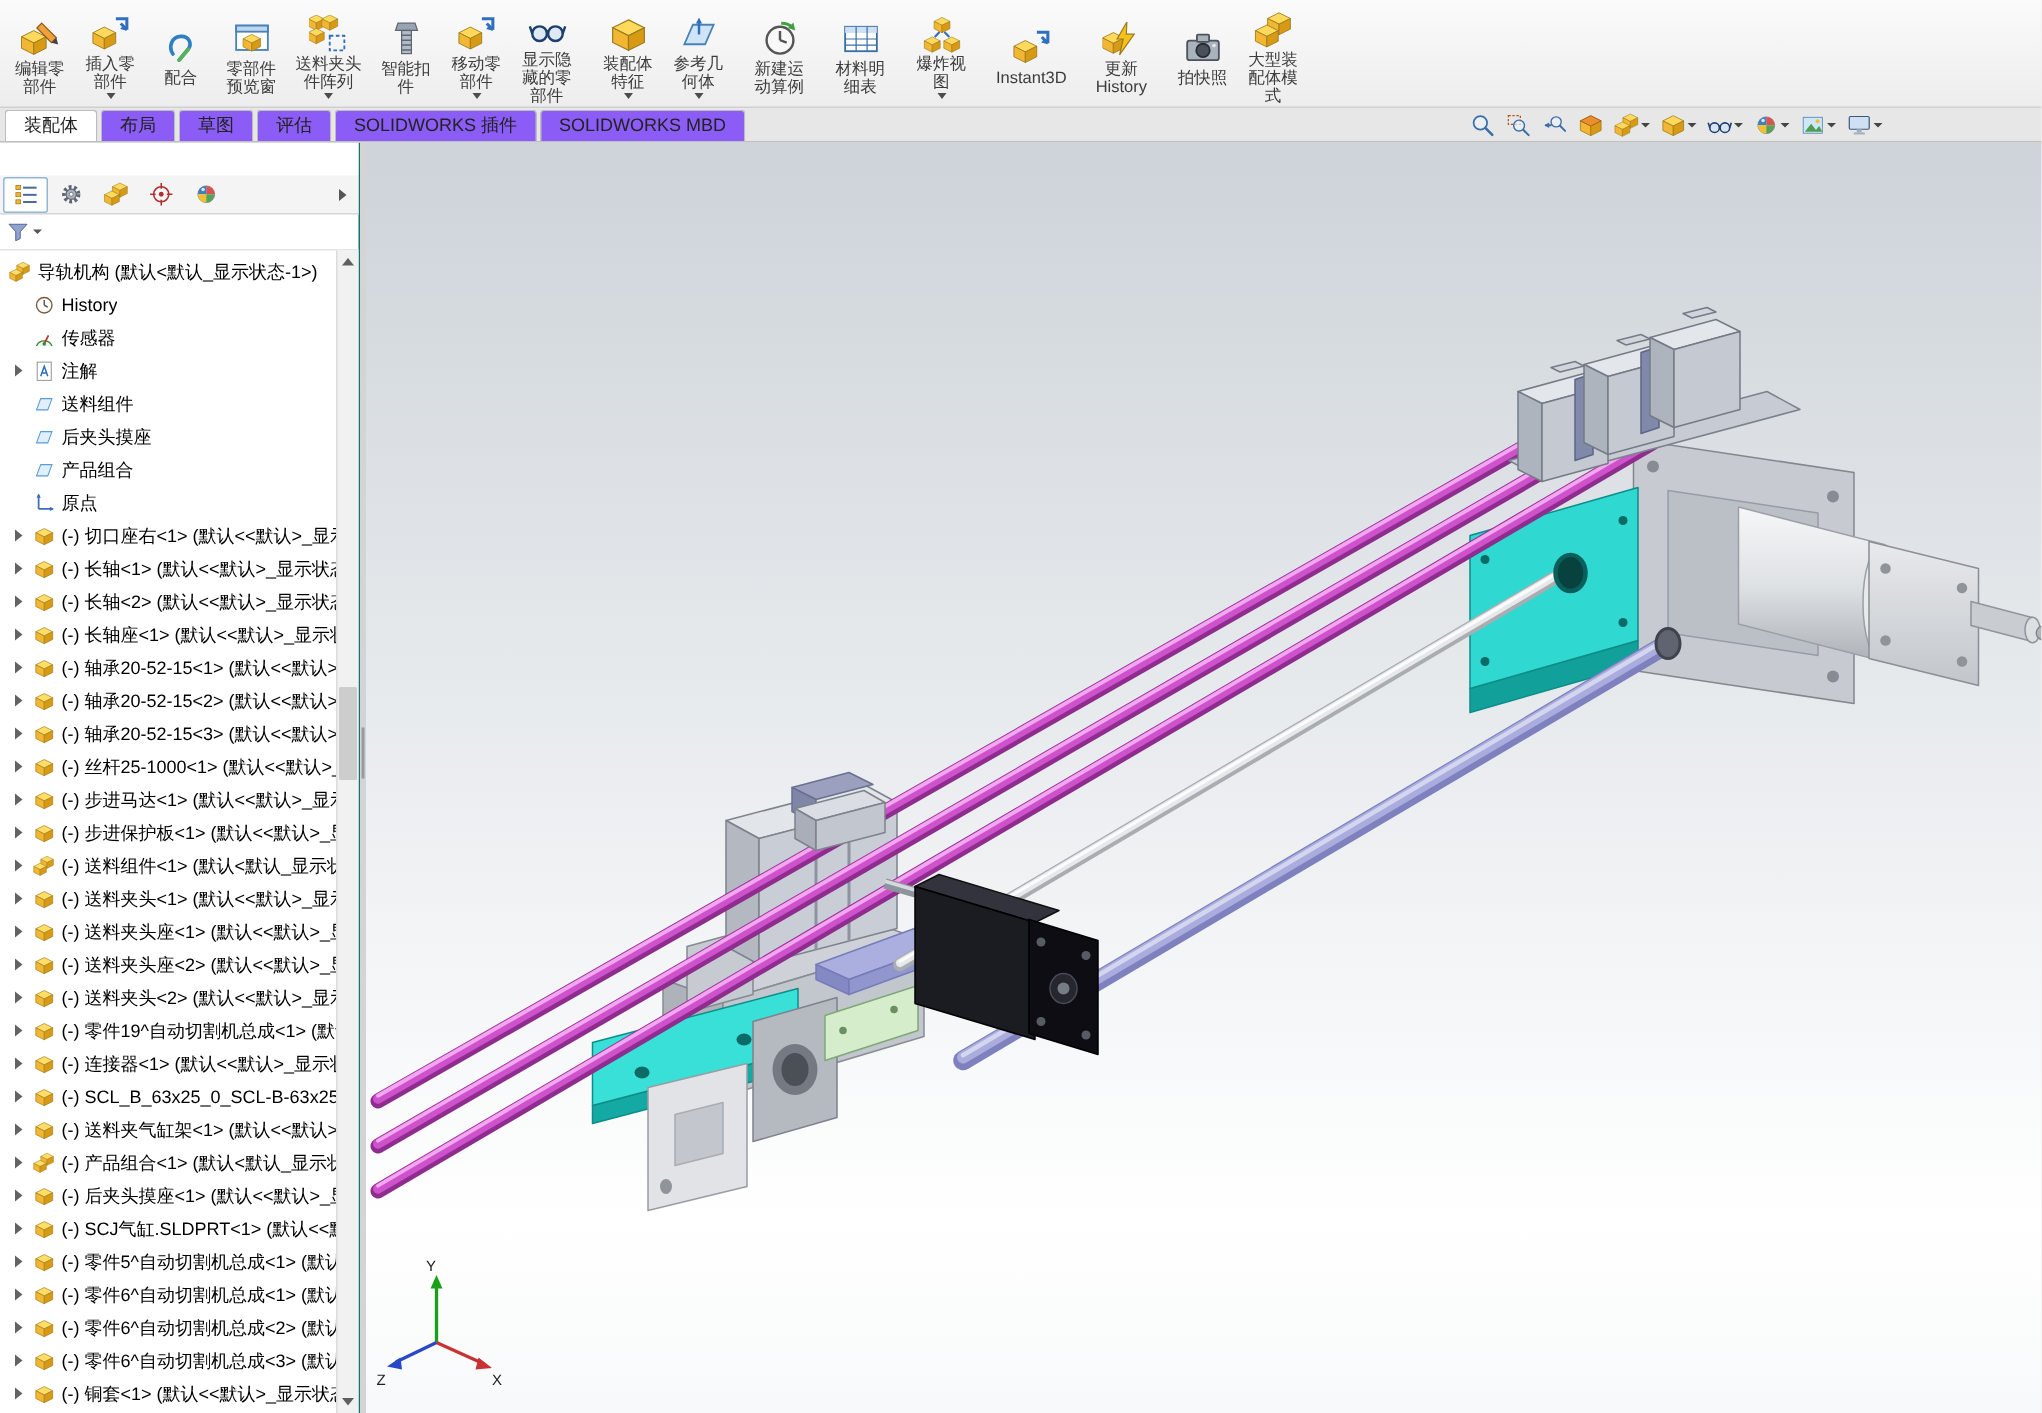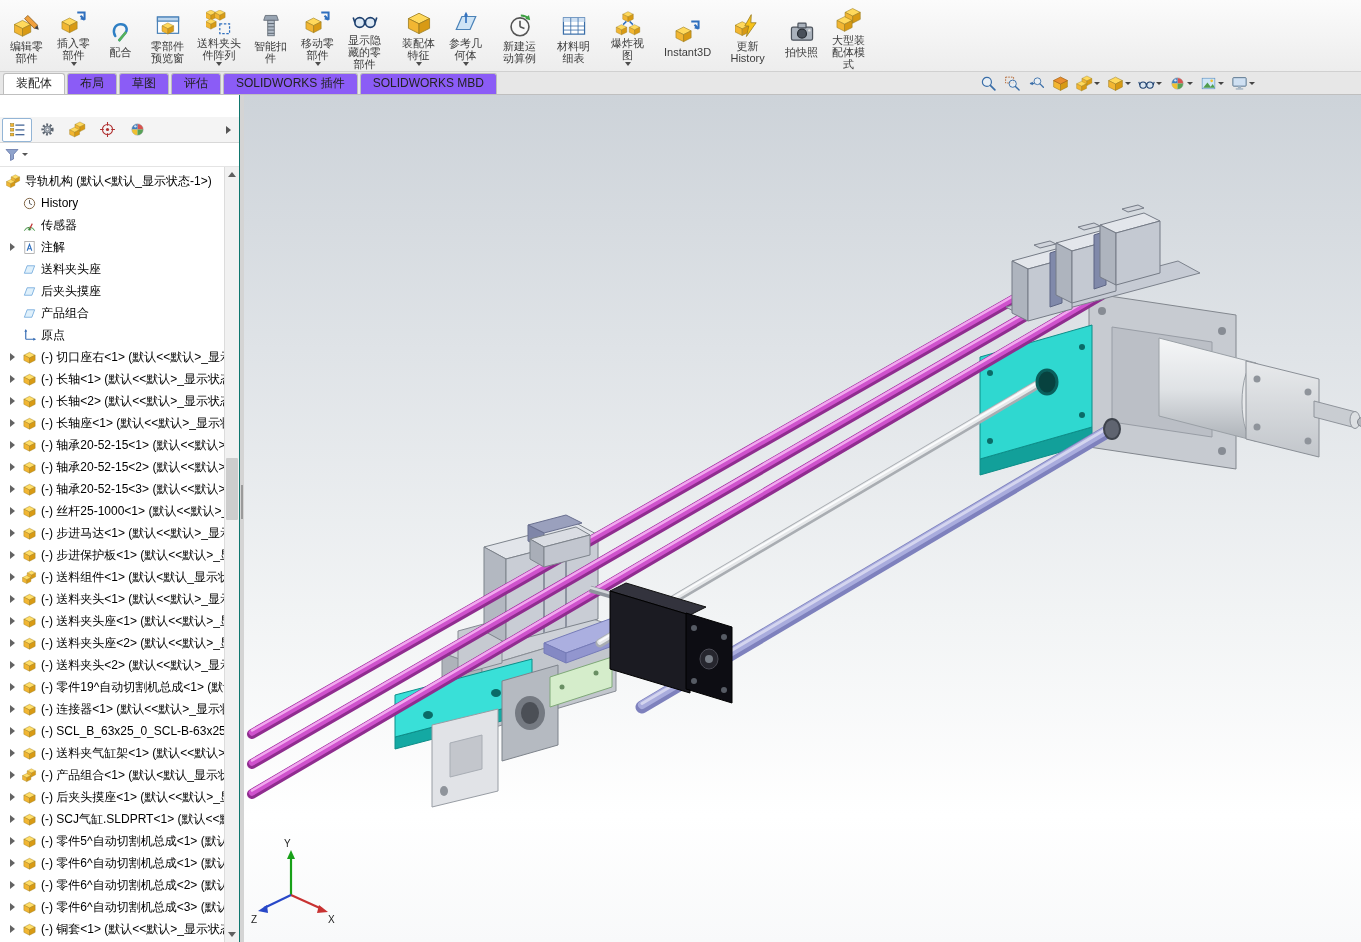--- a/index.html
+++ b/index.html
@@ -501,21 +501,21 @@
               <svg viewBox="0 0 32 32" class="tic">
                 <use href="#t-ann"></use>
               </svg>
               <span class="tlabeltxt">注解</span>
             </div>
             <div class="trow">
               <span class="arr"></span>
               <svg viewBox="0 0 32 32" class="tic">
                 <use href="#t-plane"></use>
               </svg>
-              <span class="tlabeltxt">送料夹头座</span>
+              <span class="tlabeltxt">送料组件</span>
             </div>
             <div class="trow">
               <span class="arr"></span>
               <svg viewBox="0 0 32 32" class="tic">
                 <use href="#t-plane"></use>
               </svg>
               <span class="tlabeltxt">后夹头摸座</span>
             </div>
             <div class="trow">
               <span class="arr"></span>

